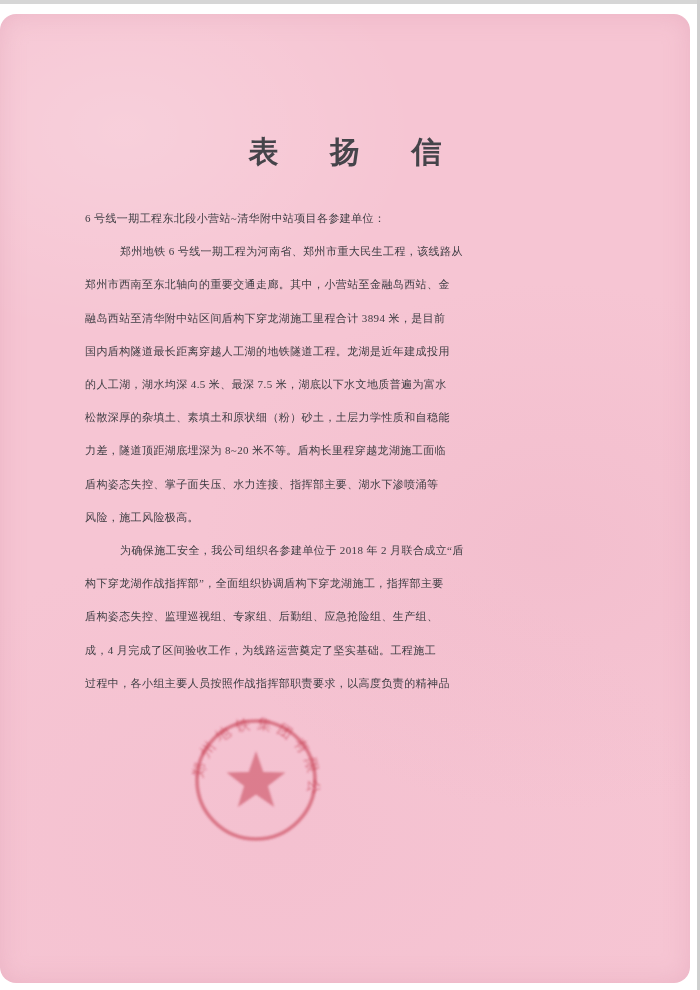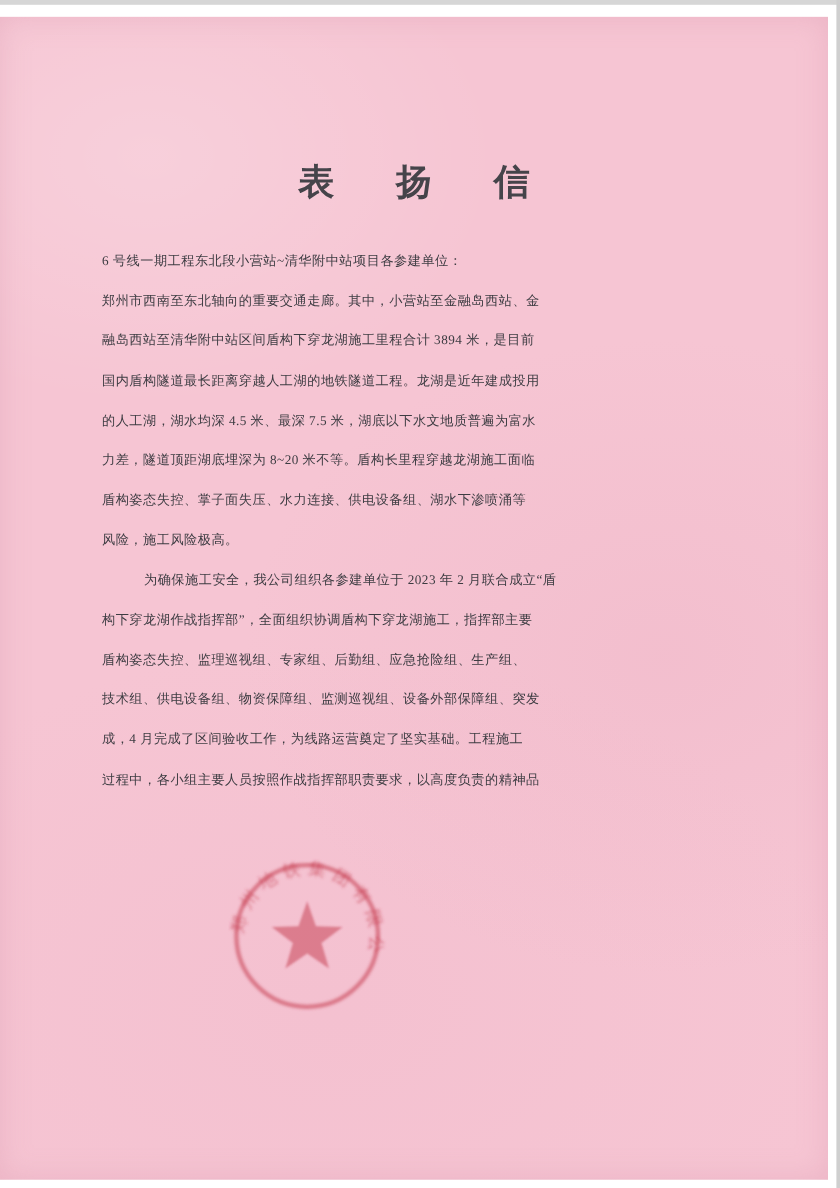--- a/index.html
+++ b/index.html
@@ -17,20 +17,21 @@
     background:#cfcfcf;
   }
   .paper{
     position:absolute;left:0;top:14px;right:10px;bottom:7px;
     background:
       radial-gradient(ellipse 420px 300px at 18% 12%, rgba(255,255,255,0.18), rgba(255,255,255,0) 70%),
       radial-gradient(ellipse 500px 380px at 80% 55%, rgba(228,160,182,0.18), rgba(228,160,182,0) 70%),
       radial-gradient(ellipse 600px 420px at 40% 85%, rgba(236,176,196,0.20), rgba(236,176,196,0) 72%),
       #f6c5d3;
     box-shadow:inset 0 0 24px rgba(214,146,168,0.35);
+    border-radius:16px;
   }
   .title{
     position:absolute;left:0;top:118px;width:100%;
     text-align:center;
     font-size:30px;font-weight:bold;color:#45444a;
     letter-spacing:22px;text-indent:22px;
     filter:blur(0.3px);
   }
   .letter-body{
     position:absolute;left:85px;top:188px;width:540px;
@@ -48,31 +49,32 @@
 </head>
 <body>
 
 <div class="scan-top-line"></div>
 <div class="scan-right-line"></div>
 
 <div class="paper">
   <div class="title">表 扬 信</div>
   <div class="letter-body">
       <div class="line">6 号线一期工程东北段小营站~清华附中站项目各参建单位：</div>
+      <div class="line indent">郑州地铁 6 号线一期工程为河南省、郑州市重大民生工程，该线路从</div>
       <div class="line">郑州市西南至东北轴向的重要交通走廊。其中，小营站至金融岛西站、金</div>
       <div class="line">融岛西站至清华附中站区间盾构下穿龙湖施工里程合计 3894 米，是目前</div>
       <div class="line">国内盾构隧道最长距离穿越人工湖的地铁隧道工程。龙湖是近年建成投用</div>
       <div class="line">的人工湖，湖水均深 4.5 米、最深 7.5 米，湖底以下水文地质普遍为富水</div>
+      <div class="line">松散深厚的杂填土、素填土和原状细（粉）砂土，土层力学性质和自稳能</div>
       <div class="line">力差，隧道顶距湖底埋深为 8~20 米不等。盾构长里程穿越龙湖施工面临</div>
-      <div class="line">盾构姿态失控、掌子面失压、水力连接、供电设备组、湖水下渗喷涌等</div>
+      <div class="line">盾构姿态失控、掌子面失压、水力连接、指挥部主要、湖水下渗喷涌等</div>
       <div class="line">风险，施工风险极高。</div>
-      <div class="line indent">为确保施工安全，我公司组织各参建单位于 2023 年 2 月联合成立“盾</div>
+      <div class="line indent">为确保施工安全，我公司组织各参建单位于 2018 年 2 月联合成立“盾</div>
       <div class="line">构下穿龙湖作战指挥部”，全面组织协调盾构下穿龙湖施工，指挥部主要</div>
       <div class="line">盾构姿态失控、监理巡视组、专家组、后勤组、应急抢险组、生产组、</div>
-      <div class="line">技术组、供电设备组、物资保障组、监测巡视组、设备外部保障组、突发</div>
       <div class="line">成，4 月完成了区间验收工作，为线路运营奠定了坚实基础。工程施工</div>
       <div class="line">过程中，各小组主要人员按照作战指挥部职责要求，以高度负责的精神品</div>
     </div>
 </div>
 
 <div class="seal">
   <svg width="136" height="152" viewBox="0 0 136 152">
     <defs>
       <filter id="sblur">
           <feGaussianBlur stdDeviation="0.9"></feGaussianBlur>

